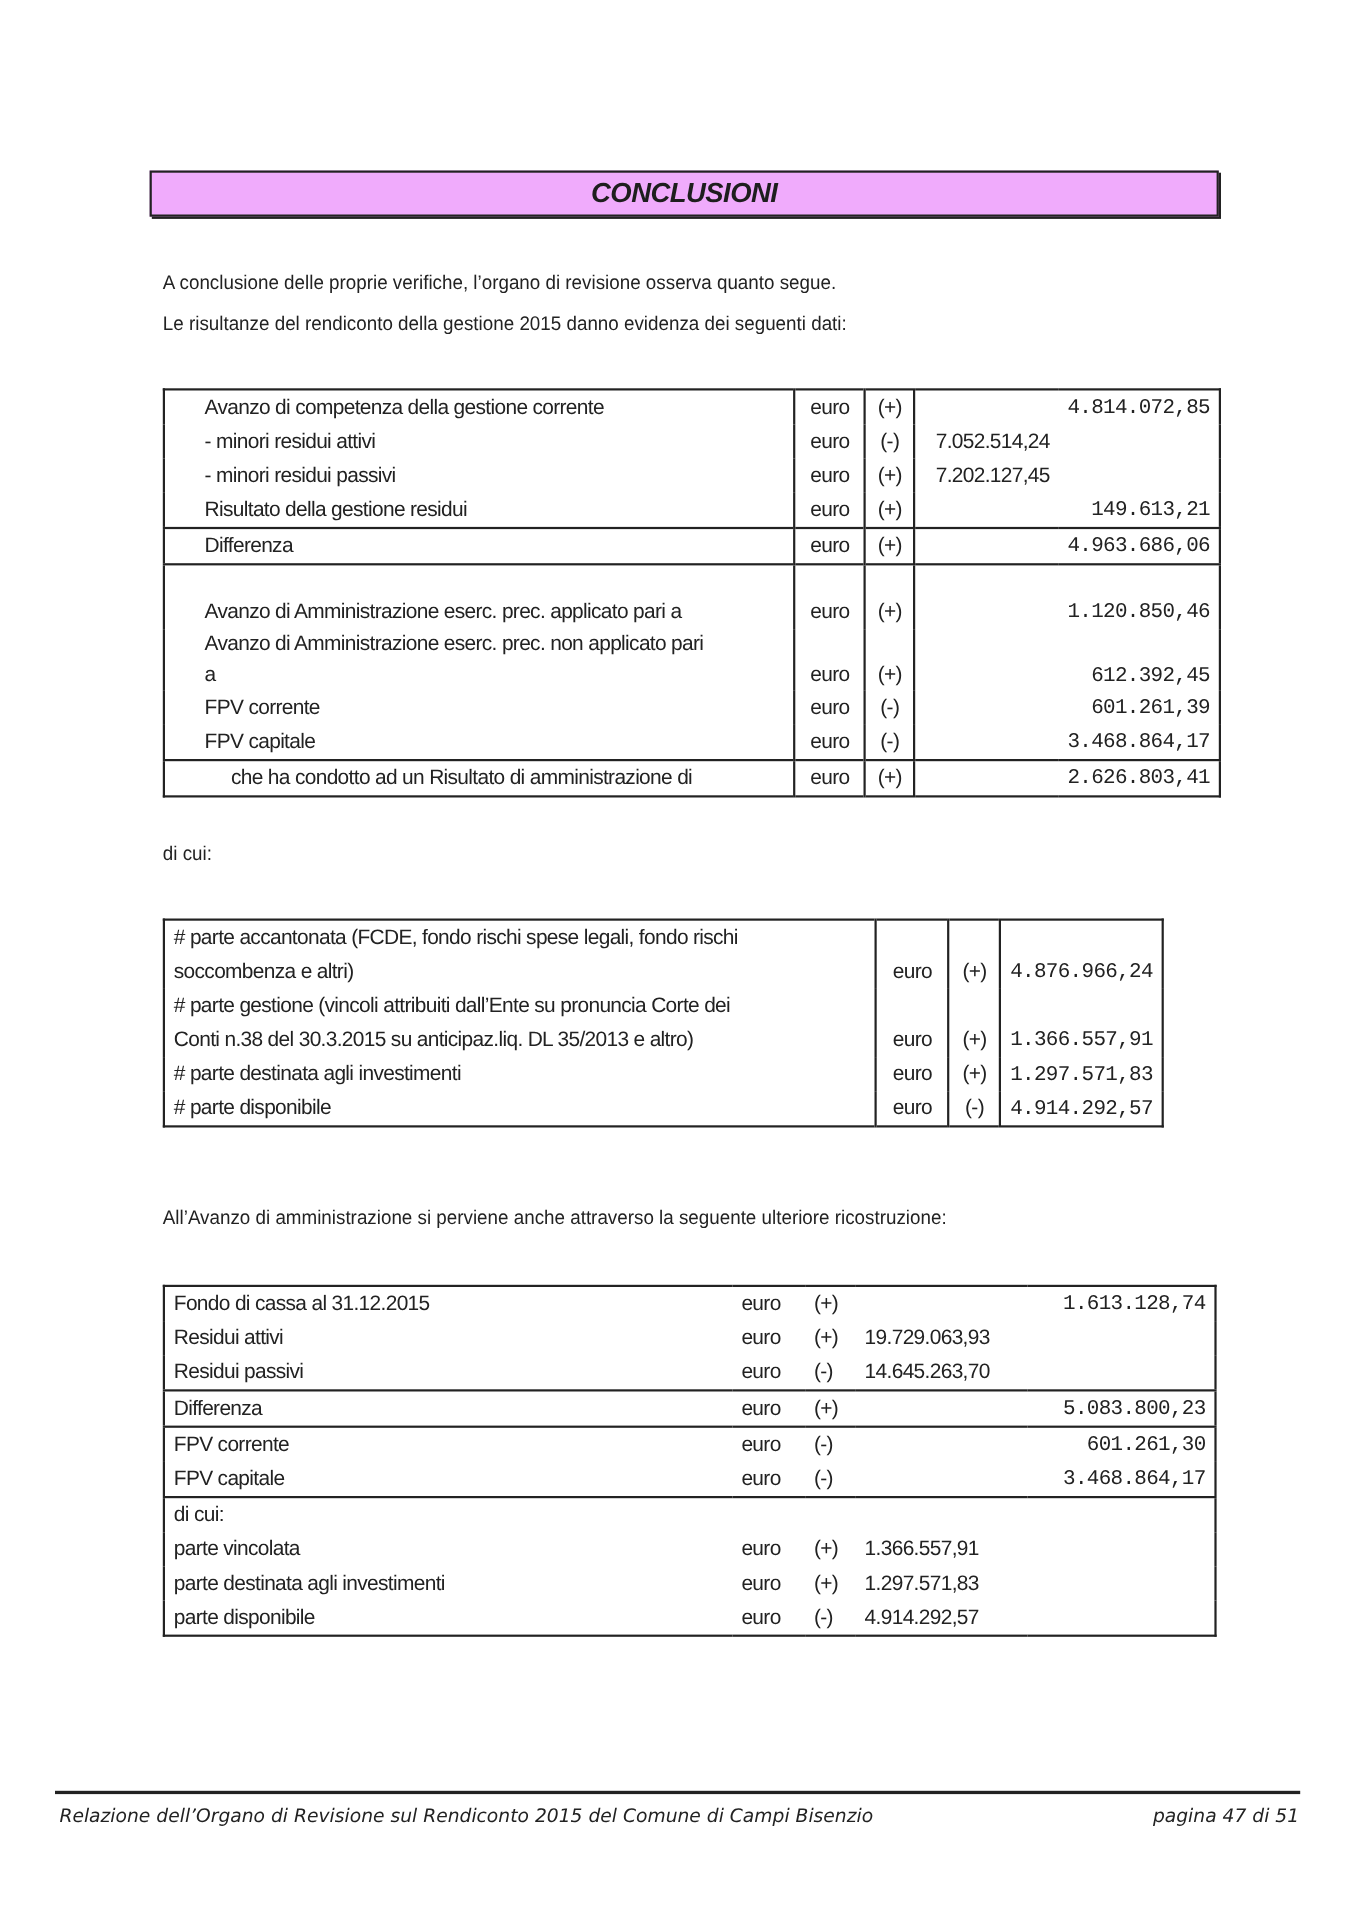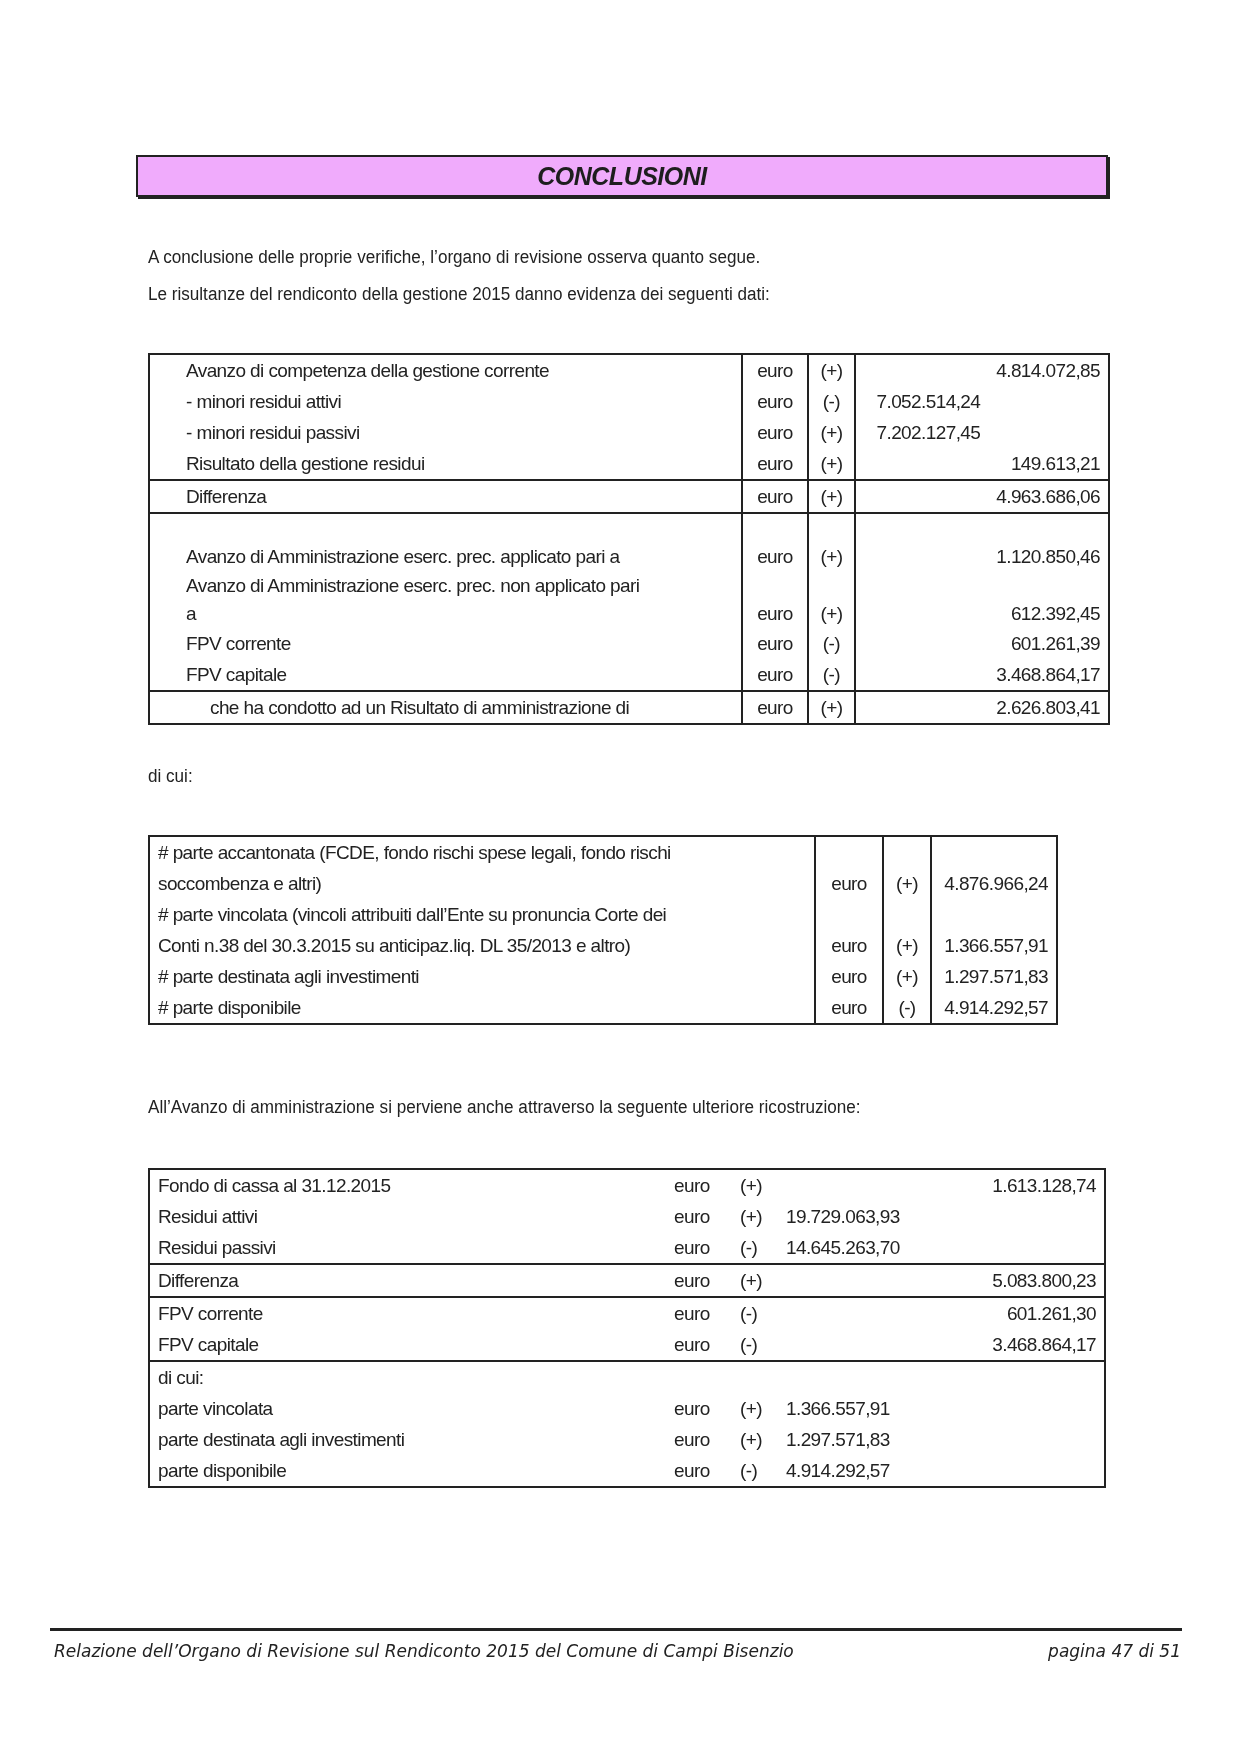--- a/index.html
+++ b/index.html
@@ -14,21 +14,21 @@
     font-family: "Liberation Sans", sans-serif; font-weight: bold; font-style: italic;
     font-size: 25px; letter-spacing: -0.5px; color: #1e1e1e;
   }
   .para { font-family: "Liberation Sans", sans-serif; font-size: 18px; color: #222; white-space: nowrap; transform: scaleX(0.95); transform-origin: left; }
   table.fin {
     position: absolute; border-collapse: collapse;
     font-family: "Liberation Sans", sans-serif; font-size: 19px; color: #222;
   }
   table.fin td { padding: 0 8px; height: 31px; line-height: 31px; white-space: nowrap; }
   .narrow { letter-spacing: -0.6px; }
-  .num { text-align: right; }
+  .num { text-align: right; font-family: Liberation Mono, monospace; }
   .ctr { text-align: center; }
   
   #t1 { left: 148px; top: 353px; width: 962px; border: 2px solid #222; }
   #t1 td { border-left: 2px solid #222; }
   #t1 td:first-child { border-left: none; }
   #t1 tr.sep td { border-top: 2px solid #222; }
   #t1 td.c-label { width: 547px; padding-left: 36px; }
   #t1 td.c-eur { width: 52px; }
   #t1 td.c-sign { width: 30px; }
   #t1 td.c-mid { width: 120px; text-align: right; border-left: 2px solid #222; }
@@ -148,21 +148,21 @@
       <td style="width:648px;">
           <div>#  parte accantonata (FCDE, fondo rischi spese legali, fondo rischi</div>
           <div>soccombenza e altri)</div>
         </td>
       <td class="ctr" style="width:50px;">euro</td>
       <td class="ctr" style="width:30px;">(+)</td>
       <td class="num">4.876.966,24</td>
     </tr>
     <tr class="wrap">
       <td>
-          <div># parte vincolata (vincoli attribuiti dall’Ente su pronuncia Corte dei</div>
+          <div># parte gestione (vincoli attribuiti dall’Ente su pronuncia Corte dei</div>
           <div>Conti n.38 del 30.3.2015 su anticipaz.liq. DL 35/2013 e altro)</div>
         </td>
       <td class="ctr">euro</td>
       <td class="ctr">(+)</td>
       <td class="num">1.366.557,91</td>
     </tr>
     <tr class="one">
       <td># parte destinata agli investimenti</td>
       <td class="ctr">euro</td>
       <td class="ctr">(+)</td>

